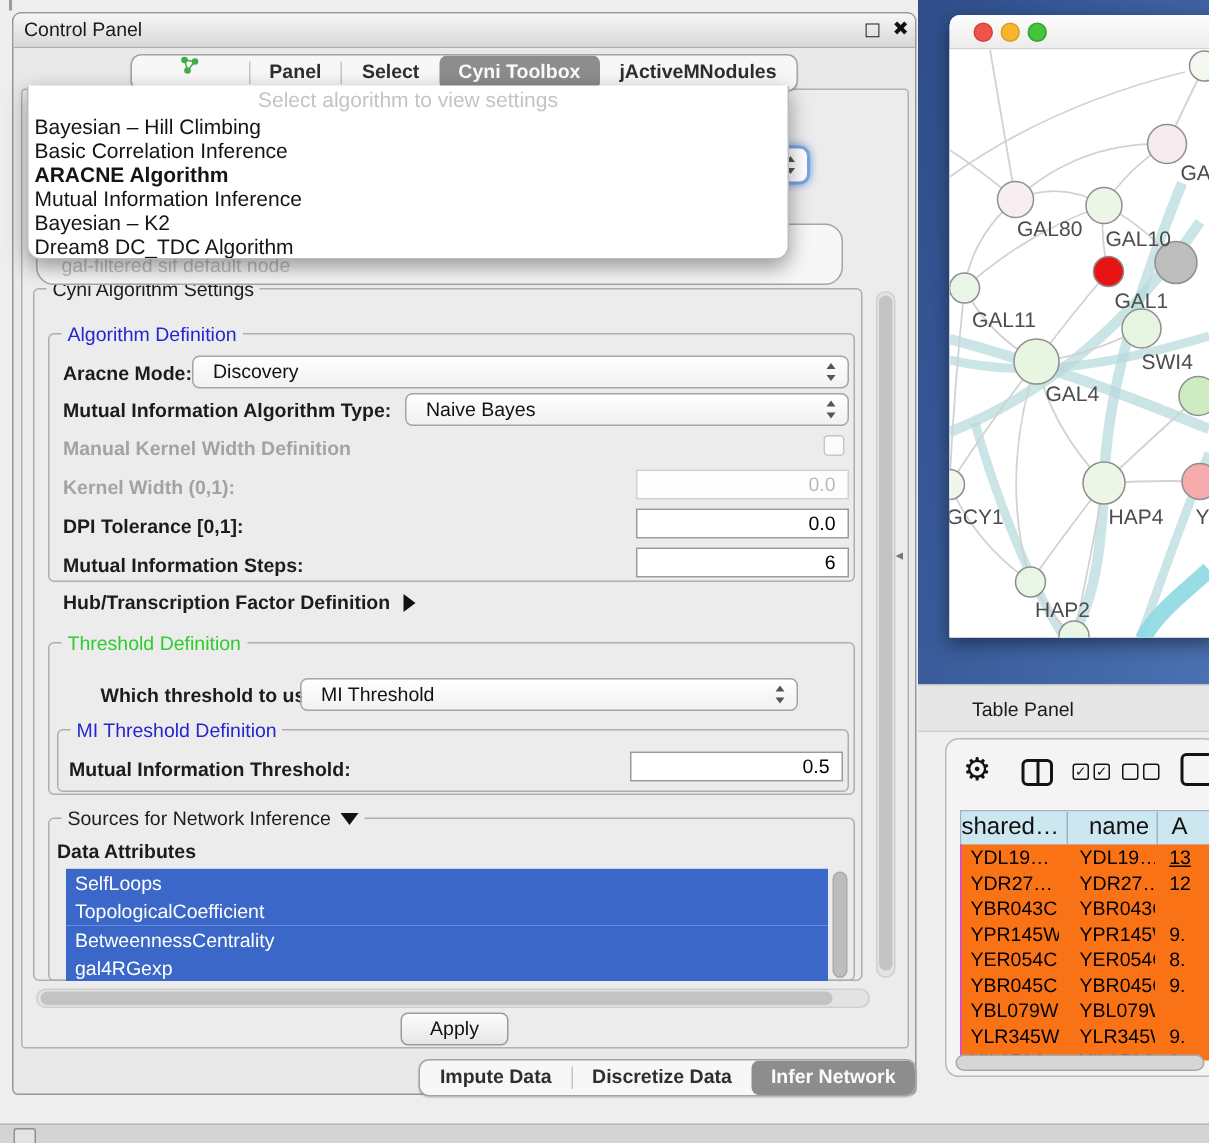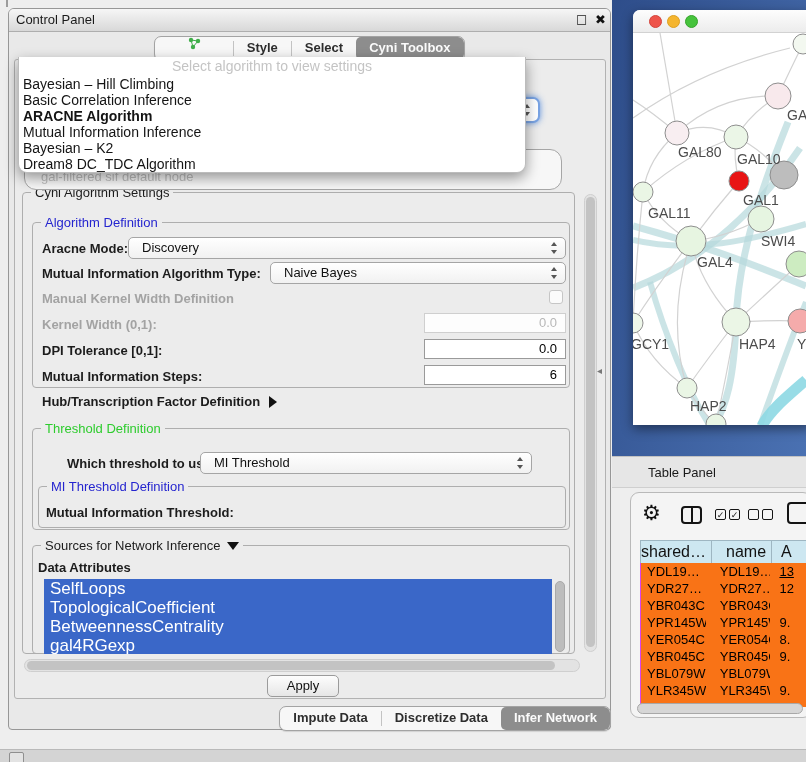--- a/index.html
+++ b/index.html
@@ -81,21 +81,21 @@
            font-size:13px;font-weight:bold;color:#1c1c1c;}
   .tri-right{width:0;height:0;border-left:8px solid #111;border-top:6px solid transparent;
              border-bottom:6px solid transparent;}
   .tri-down{width:0;height:0;border-top:8px solid #111;border-left:6px solid transparent;
              border-right:6px solid transparent;}
   #lbl-which{left:67px;top:456px;}  #combo-which{left:200px;top:452px;width:332px;}
   #lbl-mithr{left:46px;top:505px;}  #field-mithr{left:420px;top:501px;}
   #lbl-dataattr{left:38px;top:560px;}
   #attr-list{position:absolute;left:44px;top:579px;width:508px;height:75px;background:#fff;
              overflow:hidden;z-index:4;}
-  .attr-item{height:19px;line-height:19px;color:#fff;font-size:17px;padding-left:6px;white-space:nowrap;}
+  .attr-item{height:19px;line-height:19px;color:#fff;font-size:13px;padding-left:6px;white-space:nowrap;}
   #attr-scroll{position:absolute;left:555px;top:581px;width:10px;height:71px;background:#bdbdbd;
              border:1px solid #a9a9a9;border-radius:5px;z-index:5;box-sizing:border-box;}
   
   #vscroll{position:absolute;left:584px;top:194px;width:13px;height:458px;background:#e3e3e3;
            border:1px solid #cfcfcf;border-radius:7px;z-index:4;box-sizing:border-box;}
   #vscroll .th{position:absolute;left:1px;top:2px;width:9px;height:450px;background:#c3c3c3;border-radius:5px;}
   #hscroll{position:absolute;left:24px;top:659px;width:556px;height:13px;background:#e3e3e3;
            border:1px solid #cfcfcf;border-radius:7px;z-index:4;box-sizing:border-box;}
   #hscroll .th{position:absolute;left:2px;top:1px;width:528px;height:9px;background:#c3c3c3;border-radius:5px;}
   #apply-btn{position:absolute;left:267px;top:675px;width:72px;height:22px;
@@ -170,28 +170,31 @@
               <path d="M3,3 L10,4 L5,10 Z" stroke="#3fae49" fill="none" stroke-width="1"></path>
               <circle cx="3" cy="3" r="2.2" fill="#3fae49"></circle>
               <circle cx="10" cy="4" r="2.2" fill="#3fae49"></circle>
               <circle cx="5" cy="10" r="2.2" fill="#3fae49"></circle>
             </svg>
           </span>
           <span>Network</span>
         </div>
         <div class="tabsep"></div>
         <div class="tab">
-          <span>Style</span>
+          <span>Panel</span>
         </div>
         <div class="tabsep"></div>
         <div class="tab">
           <span>Select</span>
         </div>
         <div class="tab sel" style="background: rgb(141, 141, 141); align-items: center;">
           <span>Cyni Toolbox</span>
+        </div>
+        <div class="tab">
+          <span>jActiveMNodules</span>
         </div>
       </div>
     </div>
 
   <div id="content"></div>
 
   <div id="focus-combo">
       <span class="stepper"></span>
     </div>
   <div id="gal-combo">
@@ -225,20 +228,21 @@
 
   <div id="threshold-group" class="group">
     <span class="legend green">Threshold Definition</span>
   </div>
   <span class="lbl" id="lbl-which">Which threshold to use:</span>
   <div class="combo" id="combo-which"><span>MI Threshold</span><span class="stepper"></span></div>
   <div id="mi-group">
     <span class="legend blue">MI Threshold Definition</span>
   </div>
   <span class="lbl" id="lbl-mithr">Mutual Information Threshold:</span>
+  <div class="field" id="field-mithr">0.5</div>
 
   <div id="sources-group" class="group">
     <span class="legend">
       <span>Sources for Network Inference</span>
       <span class="tri-down"></span>
     </span>
   </div>
   <span class="lbl" id="lbl-dataattr">Data Attributes</span>
   <div id="attr-list">
       <div class="attr-item" style="background: rgb(58, 103, 200);">SelfLoops</div>

